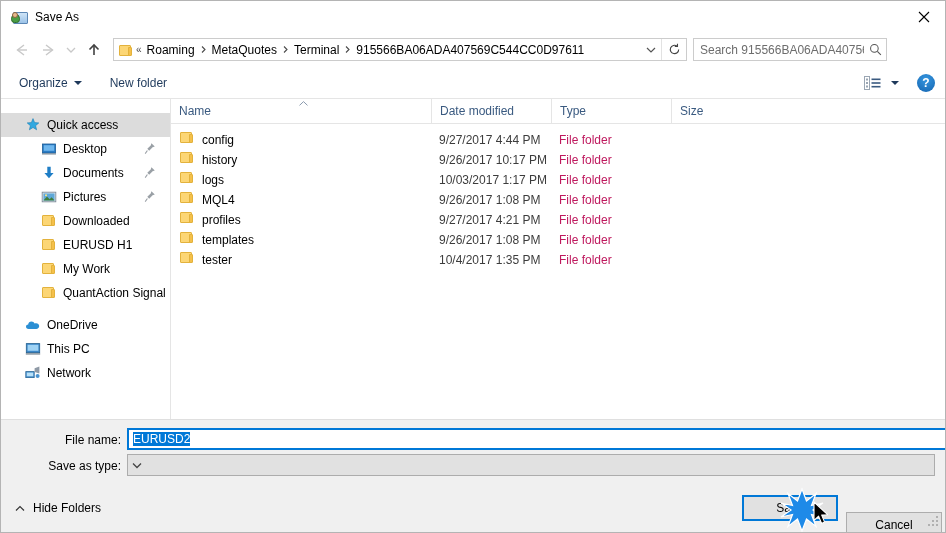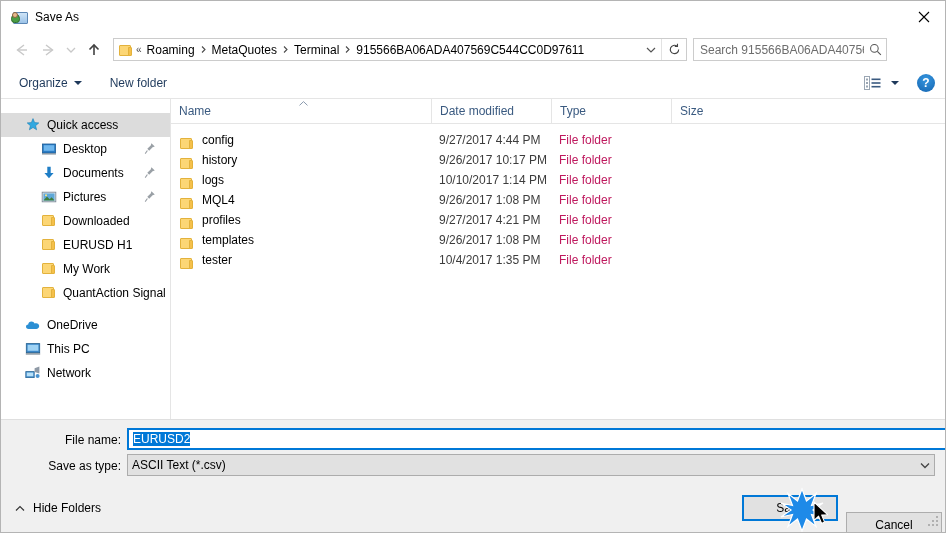--- a/index.html
+++ b/index.html
@@ -312,21 +312,21 @@
     height: 20px;
     position: relative;
     font-size: 12px;
     color: #000;
   }
   .frow .cell {
     position: absolute;
     top: 0; height: 20px; line-height: 20px;
     white-space: nowrap;
   }
-  .frow .nm { display: flex; align-items: flex-end; height: 20px; }
+  .frow .nm { display: flex; align-items: flex-start; height: 20px; }
   .frow .nm .folder { margin-right: 7px; flex: 0 0 auto; }
   .frow .dt { color: #3c3c3c; }
   .frow .tp { color: #be185d; }
 
   
   .bottom {
     position: absolute;
     left: 0; top: 418px;
     width: 946px; height: 114px;
     background: #f0f0f0;
@@ -718,21 +718,21 @@
         </div>
 
         <div class="frow">
           <div class="cell nm" style="left:8px;">
             <span class="folder">
                 <span class="bk"></span>
                 <span class="tb"></span>
               </span>
             <span>logs</span>
           </div>
-          <div class="cell dt" style="left:268px;">10/10/2017 1:14 PM</div>
+          <div class="cell dt" style="left:268px;">10/03/2017 1:17 PM</div>
           <div class="cell tp" style="left:388px;">File folder</div>
           <div class="cell" style="left:508px;"></div>
         </div>
 
         <div class="frow">
           <div class="cell nm" style="left:8px;">
             <span class="folder">
                 <span class="bk"></span>
                 <span class="tb"></span>
               </span>
@@ -793,21 +793,20 @@
       <div class="val"><span class="sel">EURUSD2</span></div>
       <div class="arrow">
         <svg width="10" height="7" viewBox="0 0 10 7">
           <path d="M1 1.5 L5 5.5 L9 1.5" stroke="#444" stroke-width="1.3" fill="none"></path>
         </svg>
       </div>
     </div>
 
     <div class="field-label" style="left:10px; top:39px;">Save as type:</div>
     <div class="combo plain" style="left:126px; top:34px; width:808px;">
-      <div class="val">ASCII Text (*.csv)</div>
       <div class="arrow">
         <svg width="10" height="7" viewBox="0 0 10 7">
           <path d="M1 1.5 L5 5.5 L9 1.5" stroke="#444" stroke-width="1.3" fill="none"></path>
         </svg>
       </div>
     </div>
   </div>
 
   <div class="hidefolders">
     <svg class="chev" viewBox="0 0 10 7">

